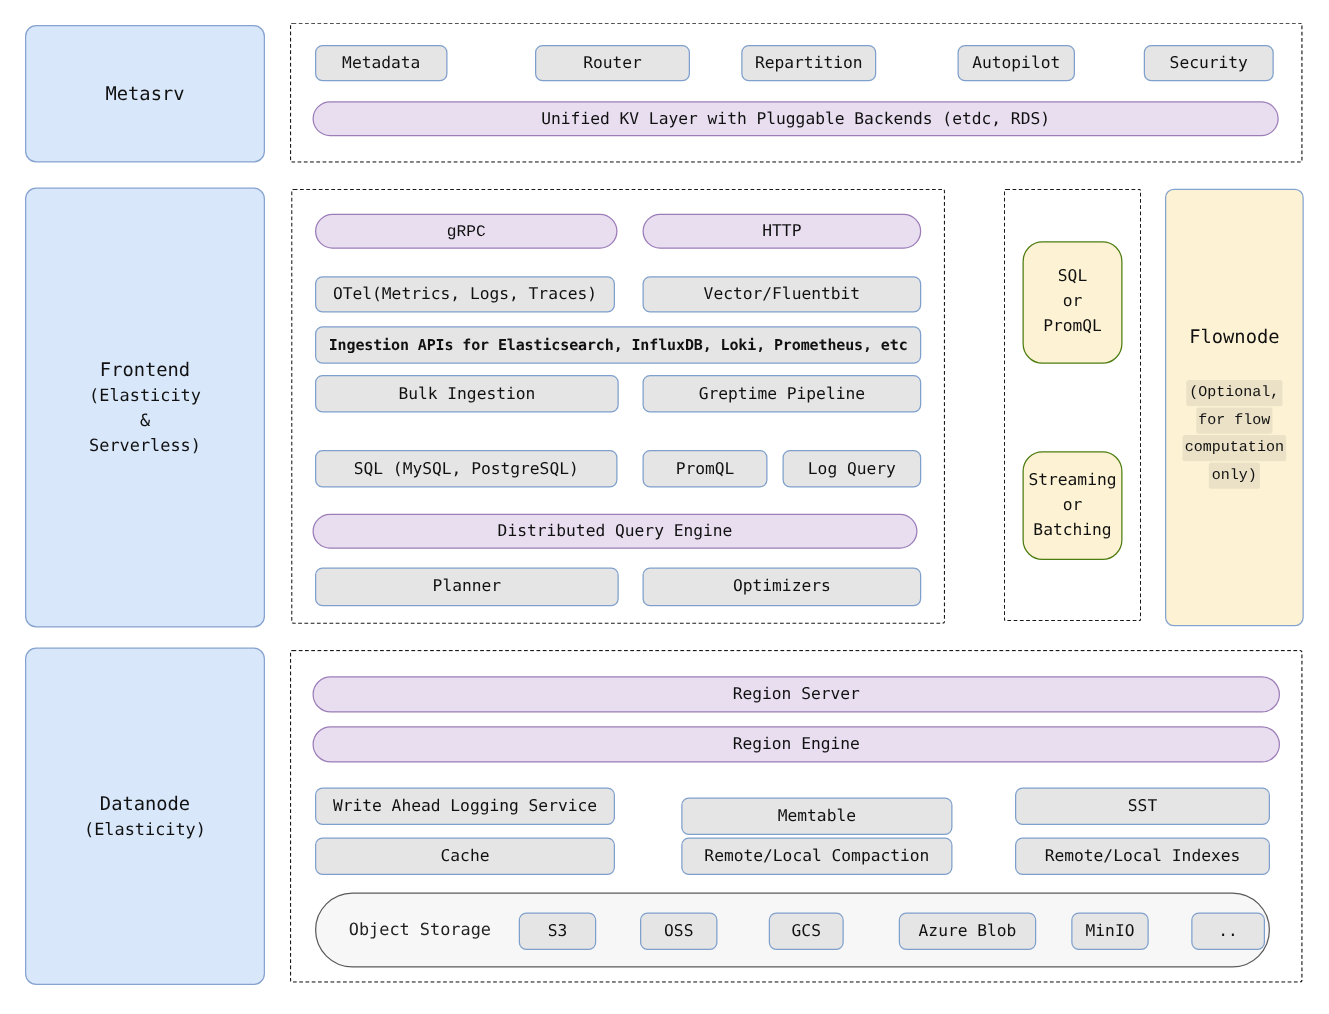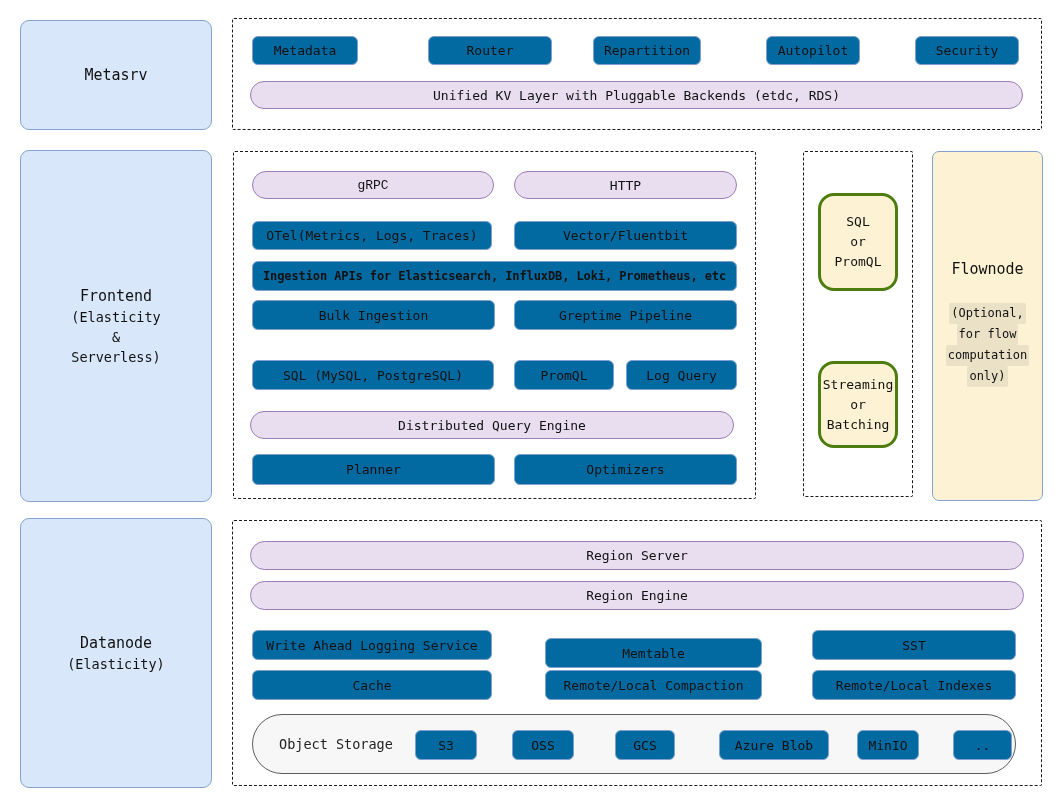--- a/index.html
+++ b/index.html
@@ -12,44 +12,44 @@
   .lane-box{
     left:20px;width:192px;background:#d9e7fa;border:1px solid #86a3cf;border-radius:9px;
     display:flex;flex-direction:column;align-items:center;justify-content:center;
   }
   .lane-title{font-size:15px;line-height:21px;white-space:nowrap;}
   .lane-sub{font-size:13.5px;line-height:20px;white-space:nowrap;}
   
   .dashed{border:1.5px dashed #1a1a1a;background:transparent;border-radius:2px;}
   
   .bx{
-    background:#0369a1;border:1px solid #7fa0cc;border-radius:6px;
+    background:#e5e5e5;border:1px solid #7fa0cc;border-radius:6px;
     display:flex;align-items:center;justify-content:center;
     font-size:13px;white-space:nowrap;
   }
   .bx.bold{font-weight:bold;font-size:12px;letter-spacing:-0.1px;}
   
   .pill{
     background:#e8def0;border:1px solid #9c7db8;border-radius:999px;
     display:flex;align-items:center;justify-content:center;
     font-size:13px;white-space:nowrap;
   }
   
   .ybx{
-    background:#fdf3d4;border:3px solid #4d7c0f;border-radius:16px;
+    background:#fdf3d4;border:1px solid #4d7c0f;border-radius:16px;
     display:flex;flex-direction:column;align-items:center;justify-content:center;
     font-size:13px;line-height:20px;text-align:center;
   }
   .flownode{
     background:#fdf3d4;border:1px solid #84a3cf;border-radius:7px;
     display:flex;flex-direction:column;align-items:center;
   }
   .flownode .fn-title{margin-top:108px;font-size:15px;white-space:nowrap;}
   .flownode .fn-sub{margin-top:25px;font-size:12px;line-height:21px;text-align:center;}
-  .flownode .fn-sub span{display:inline-block;background:rgba(110,110,110,0.13);padding:0 2px;border-radius:2px;}
+  .flownode .fn-sub span{display:inline-block;background:rgba(110,110,110,0.13);padding:0 2px;border-radius:2px;font-family:Liberation Mono, monospace;}
   
   .os{
     background:#f7f7f7;border:1px solid #5b5b5b;border-radius:30px;
   }
   .os-label{position:absolute;left:26px;top:0;height:100%;display:flex;align-items:center;font-size:13.5px;color:#222;white-space:nowrap;}
 </style>
 </head>
 <body>
 
 <div class="canvas">

